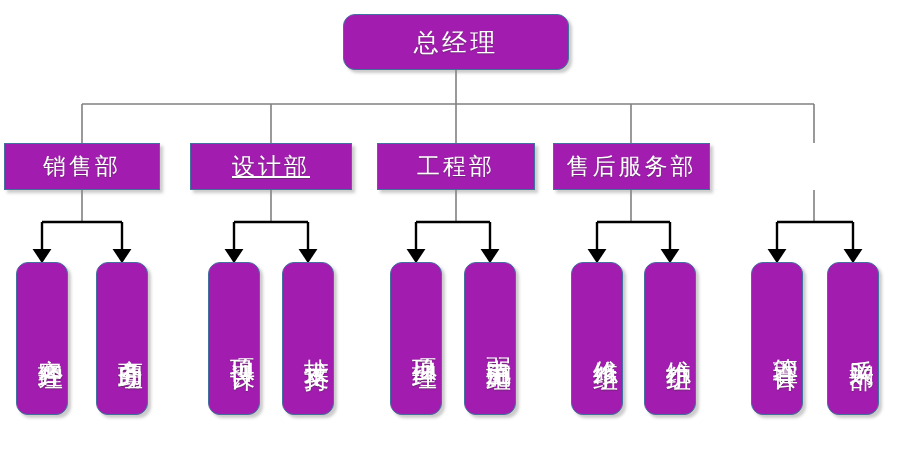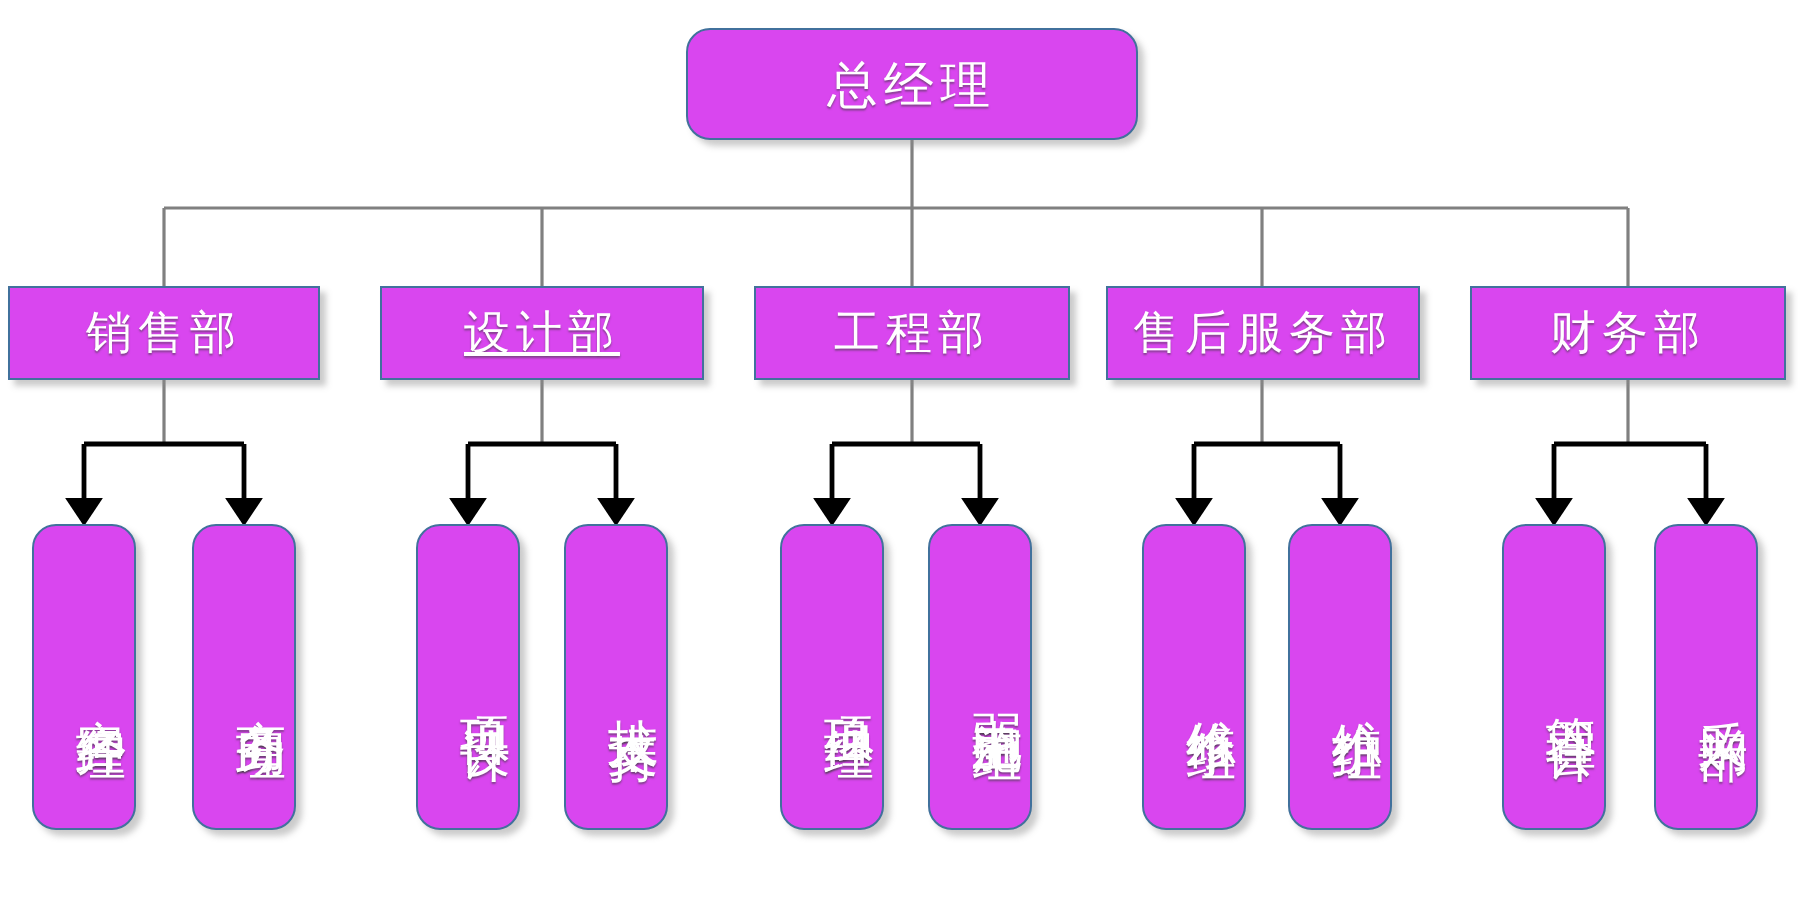--- a/index.html
+++ b/index.html
@@ -12,21 +12,21 @@
   #chart{position:relative;width:899px;height:449px;}
 
   svg.connectors{
     position:absolute;left:0;top:0;width:899px;height:449px;
     pointer-events:none;
   }
 
   .node{
     position:absolute;
     box-sizing:border-box;
-    background:#d946ef;
+    background:#a21caf;
     border:1px solid #41719C;
     border-radius:10px;
     box-shadow:3px 3px 3px rgba(140,140,140,0.45);
     color:#ffffff;
     display:flex;
     align-items:center;
     justify-content:center;
     text-align:center;
     text-shadow:0 1px 1px rgba(60,60,60,0.55);
     letter-spacing:0.13em;
@@ -102,21 +102,20 @@
       <line x1="853" y1="222" x2="853" y2="255" stroke="#000000" stroke-width="2.4" marker-end="url(#arrowBlack)"></line>
     </g>
   </svg>
 
   <div class="node root" style="left:343px;top:14px;width:226px;height:56px;">总经理</div>
 
   <div class="node dept" style="left:4px;top:143px;width:156px;height:47px;">销售部</div>
   <div class="node dept" style="left:190px;top:143px;width:162px;height:47px;text-decoration:underline;">设计部</div>
   <div class="node dept" style="left:553px;top:143px;width:157px;height:47px;">售后服务部</div>
   <div class="node dept" style="left:377px;top:143px;width:158px;height:47px;">工程部</div>
-  <div class="node dept" style="left:735px;top:143px;width:158px;height:47px;">财务部</div>
 
   <div class="node leaf" style="left:16px;top:262px;width:52px;height:153px;">客户经理</div>
   <div class="node leaf" style="left:96px;top:262px;width:52px;height:153px;">商务助理</div>
 
   <div class="node leaf" style="left:208px;top:262px;width:52px;height:153px;">项目设计</div>
   <div class="node leaf" style="left:282px;top:262px;width:52px;height:153px;">技术支持</div>
 
   <div class="node leaf" style="left:390px;top:262px;width:52px;height:153px;">项目经理</div>
   <div class="node leaf" style="left:464px;top:262px;width:52px;height:153px;">弱电施工组</div>
 

